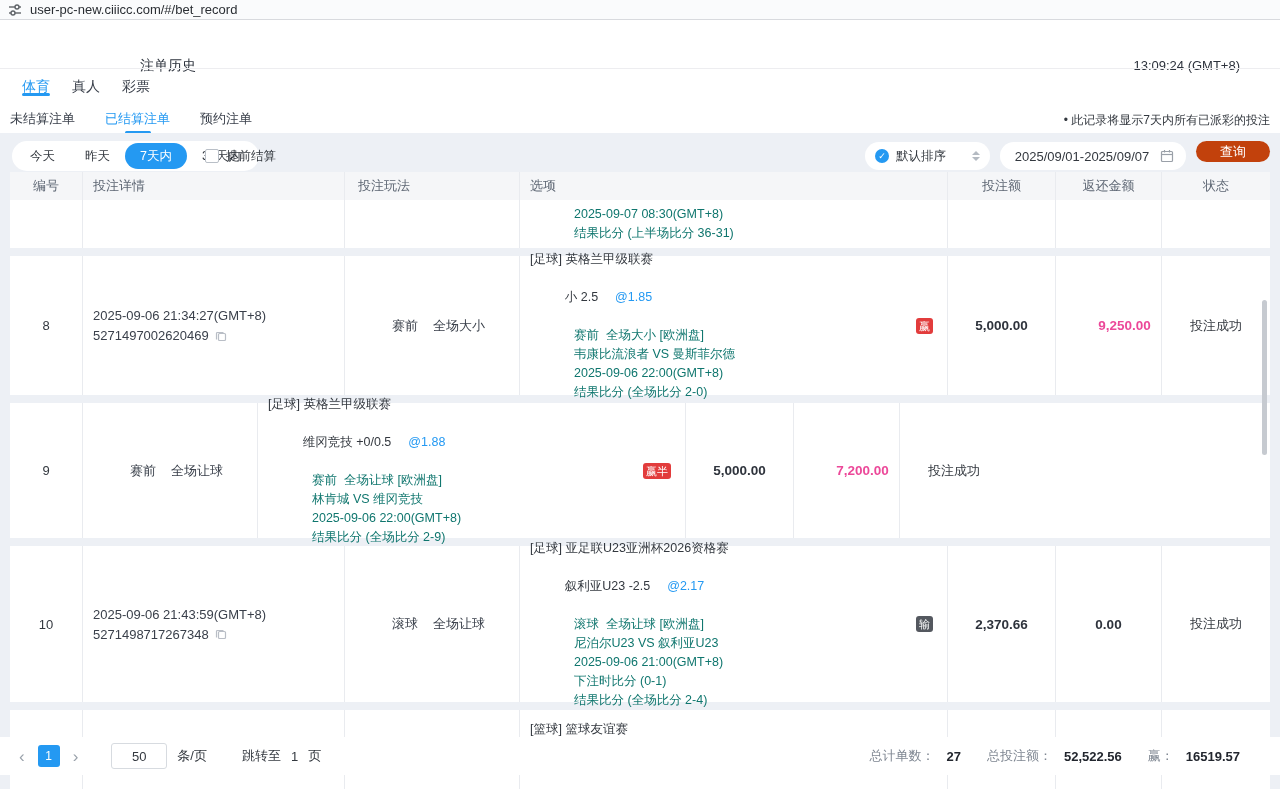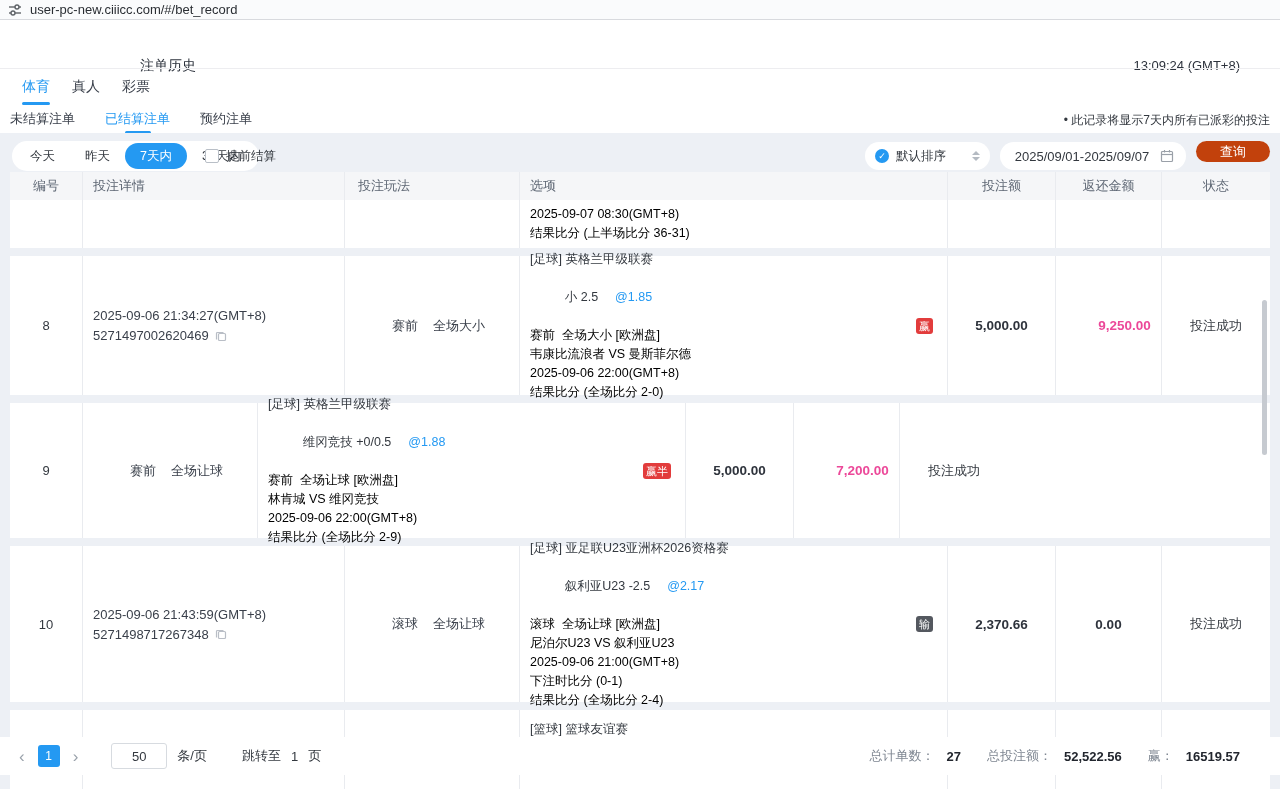--- a/index.html
+++ b/index.html
@@ -11,21 +11,21 @@
     display:flex; align-items:center; padding-left:8px; gap:8px; }
   .urlbar .url { font-size:13px; color:#2a2e33; }
 
   
   .appheader { height:113px; background:#fff; position:relative; }
   .page-title { position:absolute; left:140px; top:37px; font-size:14px; color:#2c323c; }
   .clock { position:absolute; right:40px; top:38px; font-size:13px; color:#2c323c; }
   .hdr-divider { position:absolute; left:0; right:0; top:48px; border-bottom:1px solid #ededf0; }
 
   .tabs { position:absolute; left:22px; top:58px; display:flex; gap:22px; font-size:14px; }
-  .tab { color:#3a404b; cursor:pointer; padding-bottom:9px; position:relative; }
+  .tab { color:#3a404b; cursor:pointer; padding-bottom:0; position:relative; }
   .tab.active { color:#2499f2; }
   .tab.active::after { content:""; position:absolute; left:0; right:0; bottom:0;
     height:3px; border-radius:2px; background:#2499f2; }
 
   .subtabs { position:absolute; left:10px; top:90px; display:flex; gap:30px; font-size:13px; }
   .subtab { color:#3a404b; cursor:pointer; padding-bottom:6px; position:relative; }
   .subtab.active { color:#2499f2; }
   .subtab.active::after { content:""; position:absolute; left:50%; transform:translateX(-50%);
     bottom:0; width:26px; height:3px; border-radius:2px; background:#2499f2; }
   .note { position:absolute; right:10px; top:92px; font-size:12px; color:#33383f; }
@@ -83,21 +83,21 @@
   .num-txt { font-size:13px; color:#33383f; }
   .cell-detail { padding-left:10px; gap:5px;justify-content:center; }
   .detail-line { font-size:13px; color:#3a404b; display:flex; align-items:center; gap:6px; }
   .cell-play { padding-left:13px; flex-direction:row; align-items:center; }
   .play-phase { font-size:13px; color:#3a404b; }
   .play-market { font-size:13px; color:#3a404b; margin-left:15px; }
 
   .cell-opt { position:relative; padding:10px 46px 10px 10px; }
   .opt-line { font-size:12.5px; line-height:19px; white-space:pre-wrap; }
   .t-dark { color:#33383f; }
-  .t-gray { color:#000000; }
+  .t-gray { color:#0f766e;margin-left:44px; }
   .odds { color:#2499f2; margin-left:17px; }
   .badge { position:absolute; right:14px; top:50%; transform:translateY(-50%);
     font-size:11px; color:#fff; border-radius:3px; padding:2px 3px; line-height:12px; }
   .badge-win { background:#e23c3c; }
   .badge-lose { background:#54585f; }
 
   .amt { font-size:13.5px; font-weight:bold; color:#2e333c; }
   .amt-red { color:#ec4899;margin-left:32px; }
   .status-txt { font-size:13px; color:#33383f; }
 

